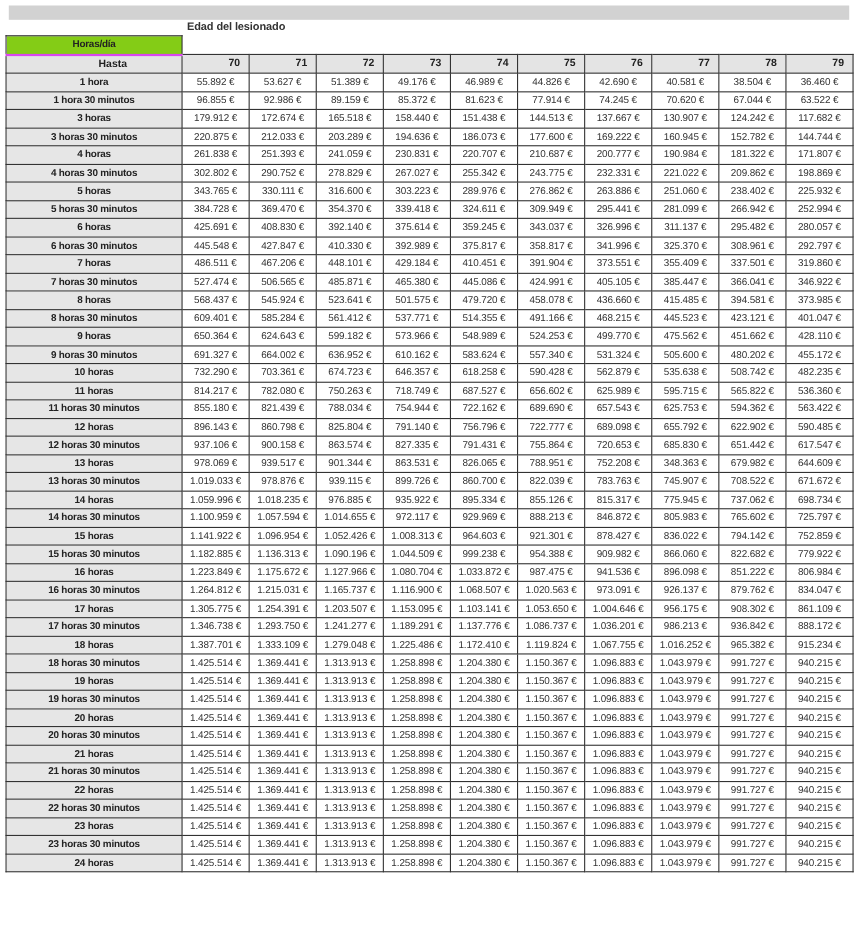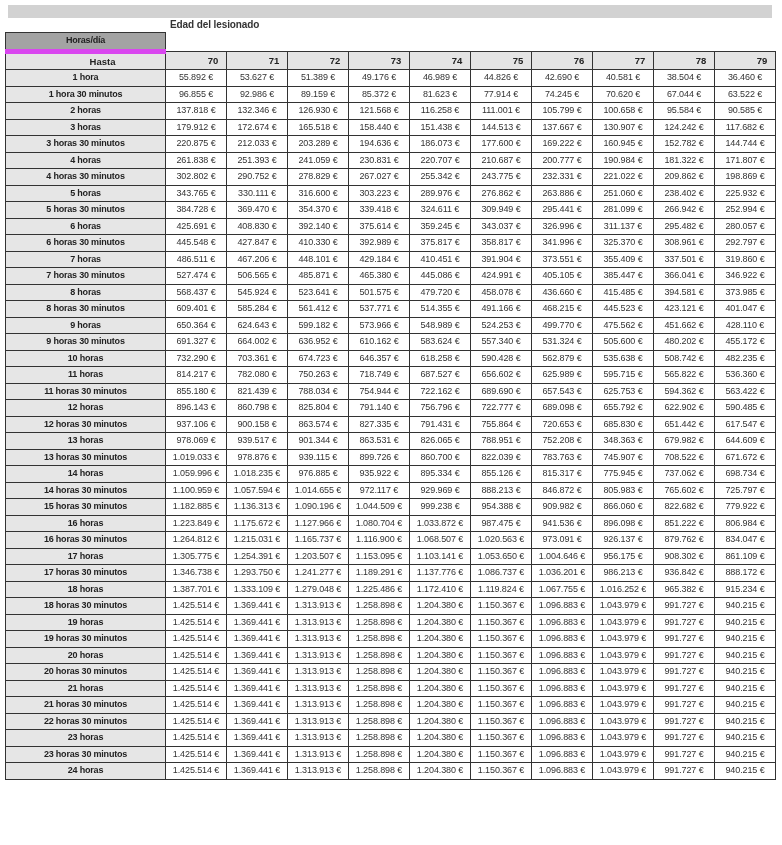--- a/index.html
+++ b/index.html
@@ -8,21 +8,21 @@
   .topbar { position: absolute; left: 8px; top: 5px; width: 764px; height: 13px;
             background: #d2d2d2; }
   .title { position: absolute; left: 170px; top: 19px; font-size: 10px; font-weight: bold;
            color: #333; letter-spacing: -0.1px; }
   table { position: absolute; left: 5px; top: 32px; border-collapse: collapse;
           table-layout: fixed; }
   td, th { border: 1px solid #333; padding: 0; height: 15.5px; font-size: 9px;
            text-align: center; white-space: nowrap; overflow: hidden; line-height: 15.5px; }
   col.lab { width: 160px; }
   col.val { width: 61px; }
-  .caption-row td.lab { background: #a3a3a3; font-weight: bold; border-bottom: 5px solid #d946ef; }
+  .caption-row td.lab { background: #84cc16; font-weight: bold; border-bottom: 2px solid #d946ef; }
   .caption-row td.blank { border: none; background: transparent; }
   .hdr th { background: #e4e4e4; font-weight: bold; font-size: 9.5px; color: #222; padding-left: 34px; }
   td.lab { background: #e6e6e6; font-weight: bold; font-size: 9px; color: #222; letter-spacing: -0.2px; }
   td.v { background: #fff; font-size: 9px; color: #333; letter-spacing: -0.1px; }
 </style>
 </head>
 <body>
 
 <div class="topbar"></div>
 <div class="title">Edad del lesionado</div>
@@ -81,33 +81,20 @@
         <td class="v">89.159 €</td>
         <td class="v">85.372 €</td>
         <td class="v">81.623 €</td>
         <td class="v">77.914 €</td>
         <td class="v">74.245 €</td>
         <td class="v">70.620 €</td>
         <td class="v">67.044 €</td>
         <td class="v">63.522 €</td>
       </tr>
       <tr>
-        <td class="lab">2 horas</td>
-        <td class="v">137.818 €</td>
-        <td class="v">132.346 €</td>
-        <td class="v">126.930 €</td>
-        <td class="v">121.568 €</td>
-        <td class="v">116.258 €</td>
-        <td class="v">111.001 €</td>
-        <td class="v">105.799 €</td>
-        <td class="v">100.658 €</td>
-        <td class="v">95.584 €</td>
-        <td class="v">90.585 €</td>
-      </tr>
-      <tr>
         <td class="lab">3 horas</td>
         <td class="v">179.912 €</td>
         <td class="v">172.674 €</td>
         <td class="v">165.518 €</td>
         <td class="v">158.440 €</td>
         <td class="v">151.438 €</td>
         <td class="v">144.513 €</td>
         <td class="v">137.667 €</td>
         <td class="v">130.907 €</td>
         <td class="v">124.242 €</td>
@@ -393,20 +380,33 @@
         <td class="v">1.014.655 €</td>
         <td class="v">972.117 €</td>
         <td class="v">929.969 €</td>
         <td class="v">888.213 €</td>
         <td class="v">846.872 €</td>
         <td class="v">805.983 €</td>
         <td class="v">765.602 €</td>
         <td class="v">725.797 €</td>
       </tr>
       <tr>
+        <td class="lab">15 horas</td>
+        <td class="v">1.141.922 €</td>
+        <td class="v">1.096.954 €</td>
+        <td class="v">1.052.426 €</td>
+        <td class="v">1.008.313 €</td>
+        <td class="v">964.603 €</td>
+        <td class="v">921.301 €</td>
+        <td class="v">878.427 €</td>
+        <td class="v">836.022 €</td>
+        <td class="v">794.142 €</td>
+        <td class="v">752.859 €</td>
+      </tr>
+      <tr>
         <td class="lab">15 horas 30 minutos</td>
         <td class="v">1.182.885 €</td>
         <td class="v">1.136.313 €</td>
         <td class="v">1.090.196 €</td>
         <td class="v">1.044.509 €</td>
         <td class="v">999.238 €</td>
         <td class="v">954.388 €</td>
         <td class="v">909.982 €</td>
         <td class="v">866.060 €</td>
         <td class="v">822.682 €</td>
@@ -562,20 +562,33 @@
         <td class="v">1.313.913 €</td>
         <td class="v">1.258.898 €</td>
         <td class="v">1.204.380 €</td>
         <td class="v">1.150.367 €</td>
         <td class="v">1.096.883 €</td>
         <td class="v">1.043.979 €</td>
         <td class="v">991.727 €</td>
         <td class="v">940.215 €</td>
       </tr>
       <tr>
+        <td class="lab">22 horas</td>
+        <td class="v">1.425.514 €</td>
+        <td class="v">1.369.441 €</td>
+        <td class="v">1.313.913 €</td>
+        <td class="v">1.258.898 €</td>
+        <td class="v">1.204.380 €</td>
+        <td class="v">1.150.367 €</td>
+        <td class="v">1.096.883 €</td>
+        <td class="v">1.043.979 €</td>
+        <td class="v">991.727 €</td>
+        <td class="v">940.215 €</td>
+      </tr>
+      <tr>
         <td class="lab">22 horas 30 minutos</td>
         <td class="v">1.425.514 €</td>
         <td class="v">1.369.441 €</td>
         <td class="v">1.313.913 €</td>
         <td class="v">1.258.898 €</td>
         <td class="v">1.204.380 €</td>
         <td class="v">1.150.367 €</td>
         <td class="v">1.096.883 €</td>
         <td class="v">1.043.979 €</td>
         <td class="v">991.727 €</td>

